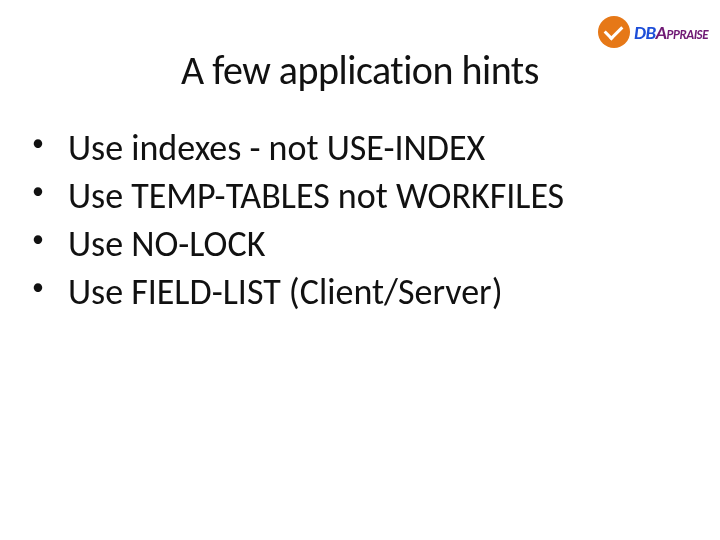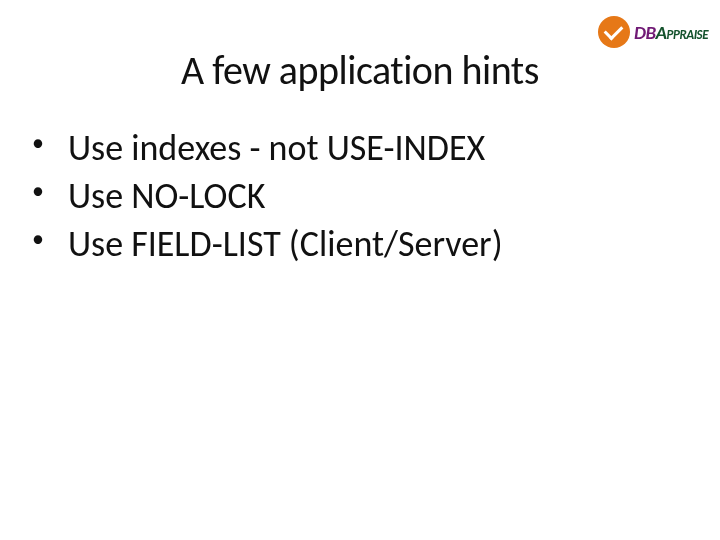--- a/index.html
+++ b/index.html
@@ -37,22 +37,22 @@
       border-bottom: 3px solid #fff;
       transform: rotate(-45deg);
       margin-top: -4px;
     }
     .logo-text {
       font-weight: bold;
       font-style: italic;
       font-size: 19px;
       letter-spacing: -0.5px;
     }
-    .logo-db { color: #701a75; }
-    .logo-app { color: #14532d; font-variant: small-caps; }
+    .logo-db { color: #1d4ed8; }
+    .logo-app { color: #701a75; font-variant: small-caps; }
     .title {
       font-size: 40px;
       color: #111;
       text-align: center;
       margin-top: 46px;
       font-weight: 400;
       letter-spacing: -0.5px;
     }
     .bullets {
       list-style: none;
@@ -84,18 +84,21 @@
   </span>
 </div>
 
 <h1 class="title">A few application hints</h1>
 
 <ul class="bullets">
   <li>
       <span>Use indexes - not USE-INDEX</span>
     </li>
   <li>
+      <span>Use TEMP-TABLES not WORKFILES</span>
+    </li>
+  <li>
       <span>Use NO-LOCK</span>
     </li>
   <li>
       <span>Use FIELD-LIST (Client/Server)</span>
     </li>
 </ul>
 
 </body></html>

